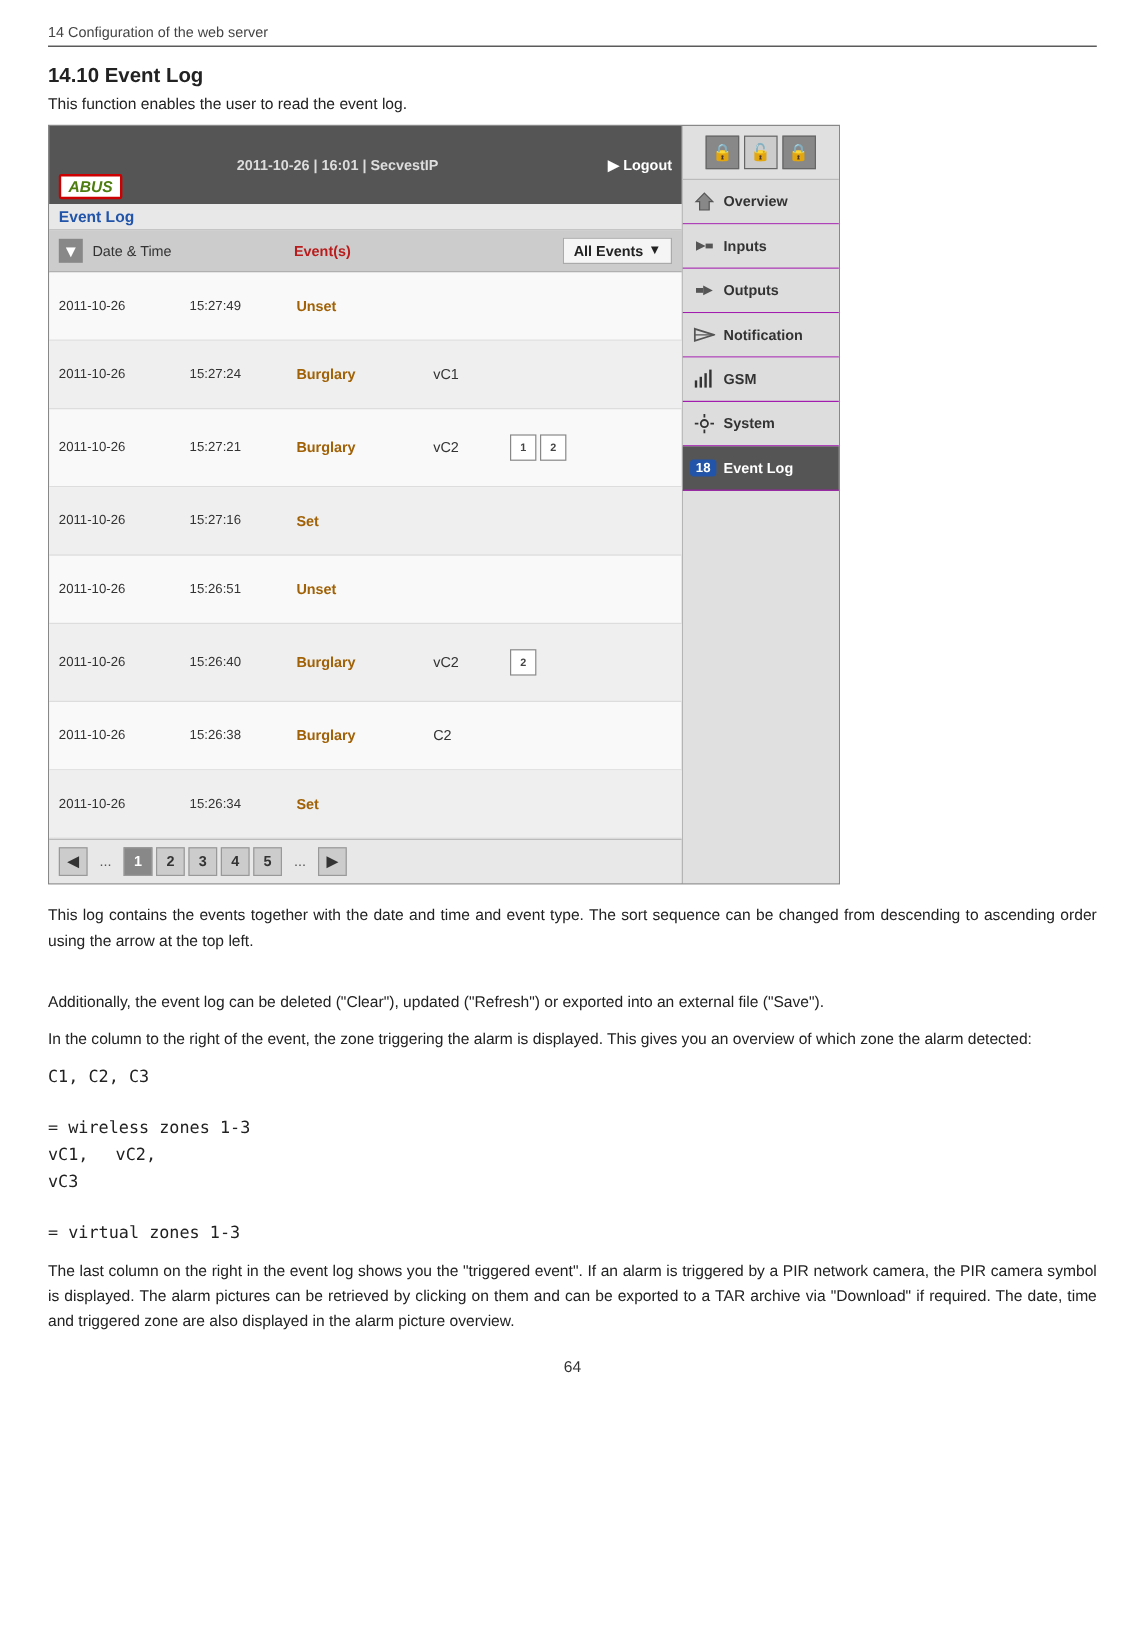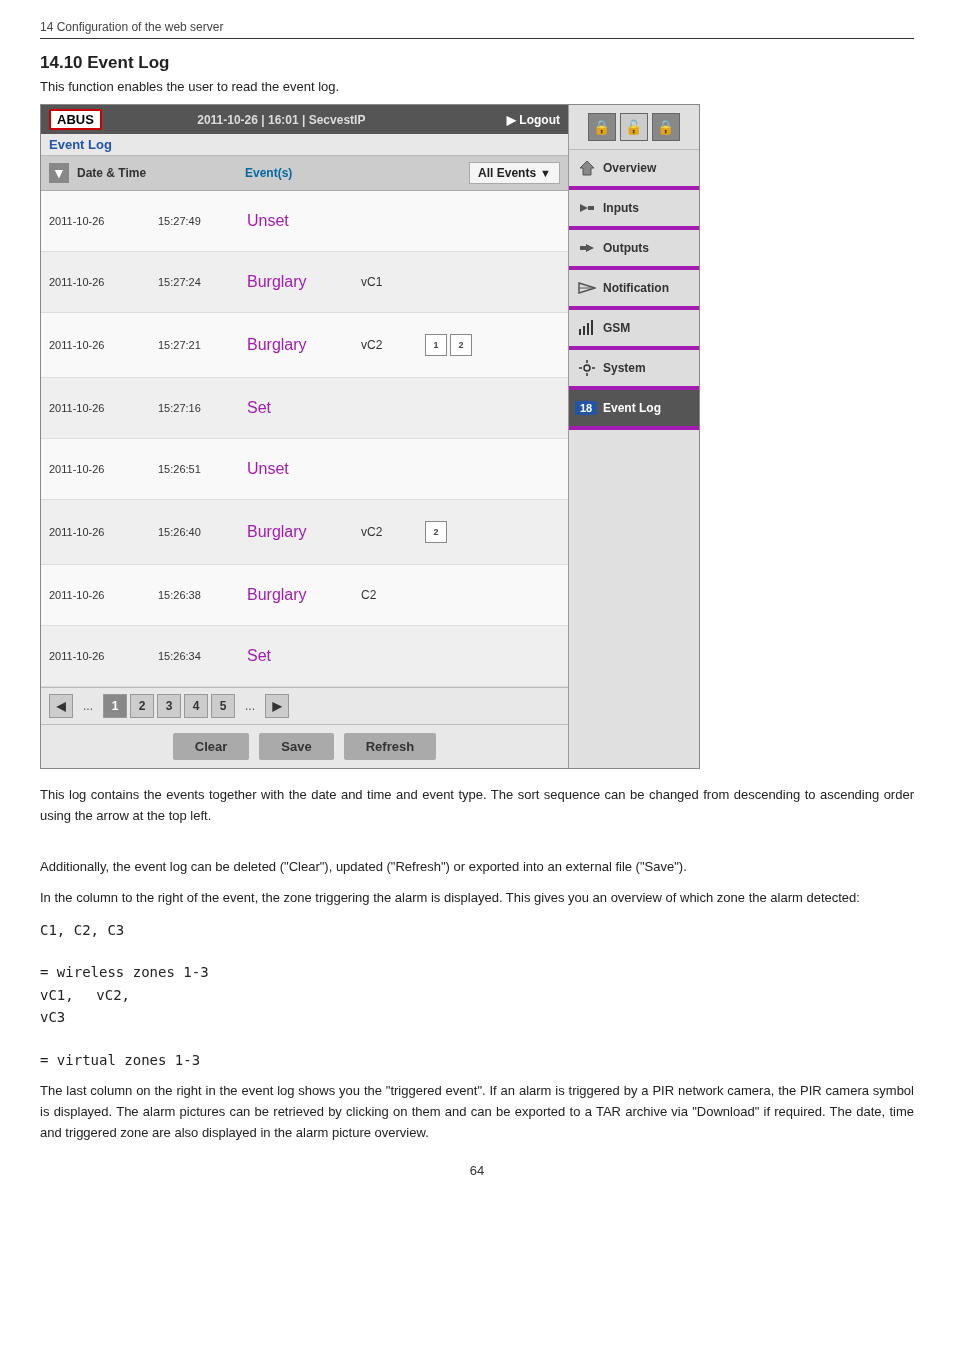--- a/index.html
+++ b/index.html
@@ -55,26 +55,28 @@
       background: #555;
       color: #fff;
       padding: 4px 8px;
       font-size: 12px;
       font-weight: bold;
       justify-content: space-between;
     }
 
     .logo-box {
       background: #fff;
-      color: #000000;
+      color: #4d7c0f;
       font-weight: bold;
       font-size: 13px;
       padding: 1px 6px;
       border: 2px solid #cc0000;
       border-radius: 2px;
+      font-style: italic;
+      margin-top: 36px;
     }
 
     .top-bar-center {
       color: #ddd;
       font-size: 12px;
     }
 
     .logout-btn {
       color: #fff;
       font-size: 12px;
@@ -110,29 +112,29 @@
       align-items: center;
       justify-content: center;
       color: #fff;
       font-size: 14px;
       cursor: pointer;
       flex-shrink: 0;
     }
 
     .col-date {
       font-size: 12px;
-      font-weight: bold;
+      font-weight: normal;
       color: #333;
       width: 160px;
     }
 
     .col-event {
       font-size: 12px;
       font-weight: bold;
-      color: #0369a1;
+      color: #b91c1c;
       width: 100px;
     }
 
     .all-events-btn {
       display: flex;
       align-items: center;
       background: #f5f5f5;
       border: 1px solid #aaa;
       padding: 3px 8px;
       font-size: 12px;
@@ -171,23 +173,23 @@
     }
 
     .ev-time {
       width: 65px;
       color: #333;
       font-size: 11px;
     }
 
     .ev-type {
       width: 90px;
-      font-weight: normal;
-      color: #a21caf;
-      font-size: 16px;
+      font-weight: bold;
+      color: #a16207;
+      font-size: 12px;
     }
 
     .ev-zone {
       width: 40px;
       color: #333;
       font-size: 12px;
     }
 
     .ev-icons {
       display: flex;
@@ -300,21 +302,21 @@
     .lock-box.active {
       background: #ccc;
       color: #333;
     }
 
     
     .nav-item {
       display: flex;
       align-items: center;
       padding: 8px 8px;
-      border-bottom: 4px solid #a21caf;
+      border-bottom: 1px solid #a21caf;
       cursor: pointer;
       gap: 6px;
       font-size: 12px;
       color: #333;
       background: #ddd;
     }
 
     .nav-item.active {
       background: #555;
       color: #fff;
@@ -480,25 +482,20 @@
         <div class="page-dots">...</div>
         <div class="page-btn active">1</div>
         <div class="page-btn">2</div>
         <div class="page-btn">3</div>
         <div class="page-btn">4</div>
         <div class="page-btn">5</div>
         <div class="page-dots">...</div>
         <div class="page-btn">▶</div>
       </div>
 
-    <div class="action-bar">
-      <button class="action-btn">Clear</button>
-      <button class="action-btn">Save</button>
-      <button class="action-btn">Refresh</button>
-    </div>
 
   </div>
 
   <div class="right-panel">
 
     <div class="lock-icons">
       <div class="lock-box">🔒</div>
       <div class="lock-box active">🔓</div>
       <div class="lock-box">🔒</div>
     </div>

